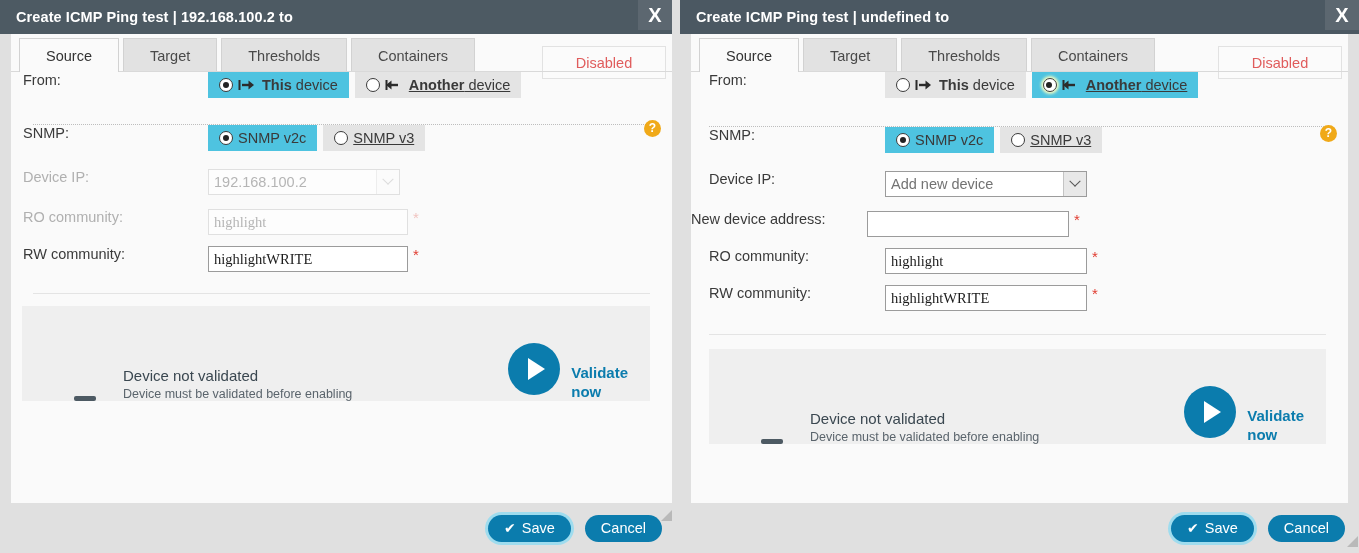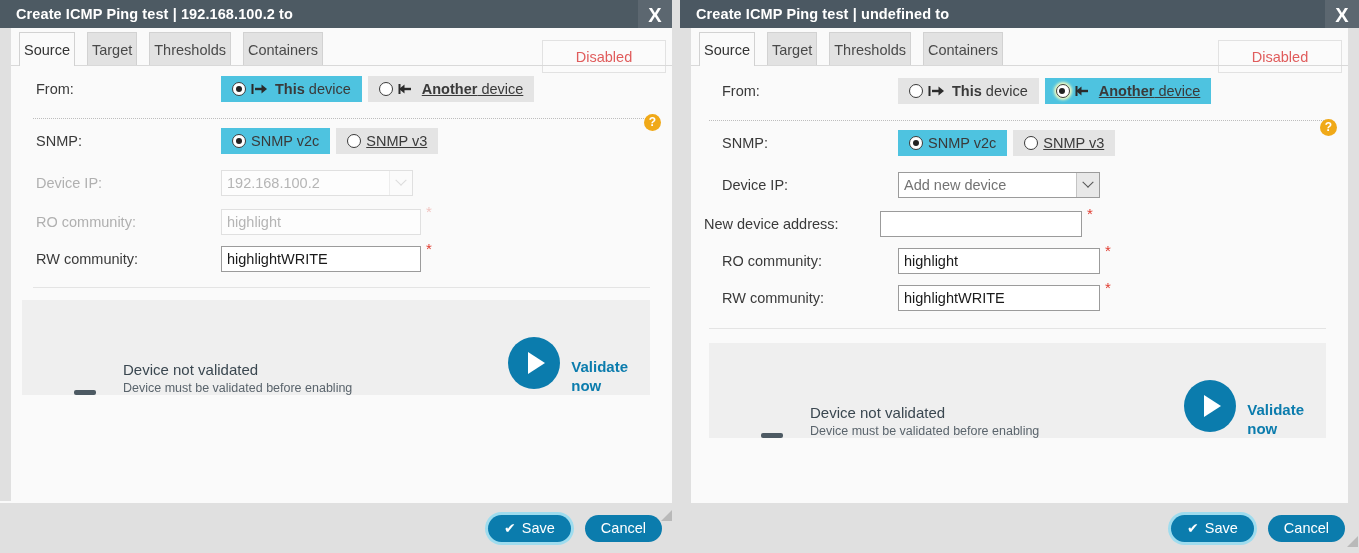--- a/index.html
+++ b/index.html
@@ -21,21 +21,21 @@
     position: absolute;
     top: 0;
     background: #fafafa;
     box-sizing: border-box;
   }
   #dialog-left  { left: 0;   width: 672px; height: 553px; }
   #dialog-right { left: 680px; width: 679px; height: 553px; }
 
   .titlebar {
     position: relative;
-    height: 28px;
+    height: 34px;
     background: #4d5a63;
     color: #ffffff;
     display: flex;
     align-items: center;
     padding-left: 16px;
     box-sizing: border-box;
   }
   #dialog-right .titlebar { background: #4b5862; }
   .titlebar-text {
     font-size: 14.5px;
@@ -73,22 +73,22 @@
     position: relative;
     height: 38px;
     padding: 14px 0 0 0;
     display: flex;
     align-items: flex-end;
     box-sizing: border-box;
   }
   .tab {
     height: 34px;
     line-height: 34px;
-    padding: 0 4px;
-    margin-right: 12px;
+    padding: 0 26px;
+    margin-right: 4px;
     font-size: 14.5px;
     color: #4a4a4a;
     background: #e2e2e2;
     border: 1px solid #d2d2d2;
     border-bottom: none;
     box-sizing: border-box;
     cursor: pointer;
     white-space: nowrap;
   }
   .tab.active {
@@ -136,23 +136,22 @@
     line-height: 17px;
     text-align: center;
     cursor: pointer;
     z-index: 5;
   }
 
   
   .form { position: relative; padding: 0; }
   .form-row {
     display: flex;
-    align-items: center;
+    align-items: flex-start;
     height: 38px;
-    margin-left: 13px;
   }
   .form-label {
     font-size: 14.5px;
     color: #3a3a3a;
     box-sizing: border-box;
   }
   .form-label.disabled { color: #b0b0b0; }
 
   
   .pillgroup { display: flex; align-items: center; }
@@ -212,21 +211,21 @@
 
   
   .text-input {
     height: 26px;
     border: 1px solid #9b9b9b;
     background: #ffffff;
     font-size: 14.5px;
     color: #1a1a1a;
     padding: 0 5px;
     box-sizing: border-box;
-    font-family: Liberation Sans, sans-serif;
+    font-family: Liberation Serif, serif;
     outline: none;
   }
   .text-input.disabled {
     border-color: #e0e0e0;
     color: #b5b5b5;
     background: #fdfdfd;
   }
   .req-star {
     color: #e03b2f;
     font-size: 15px;

